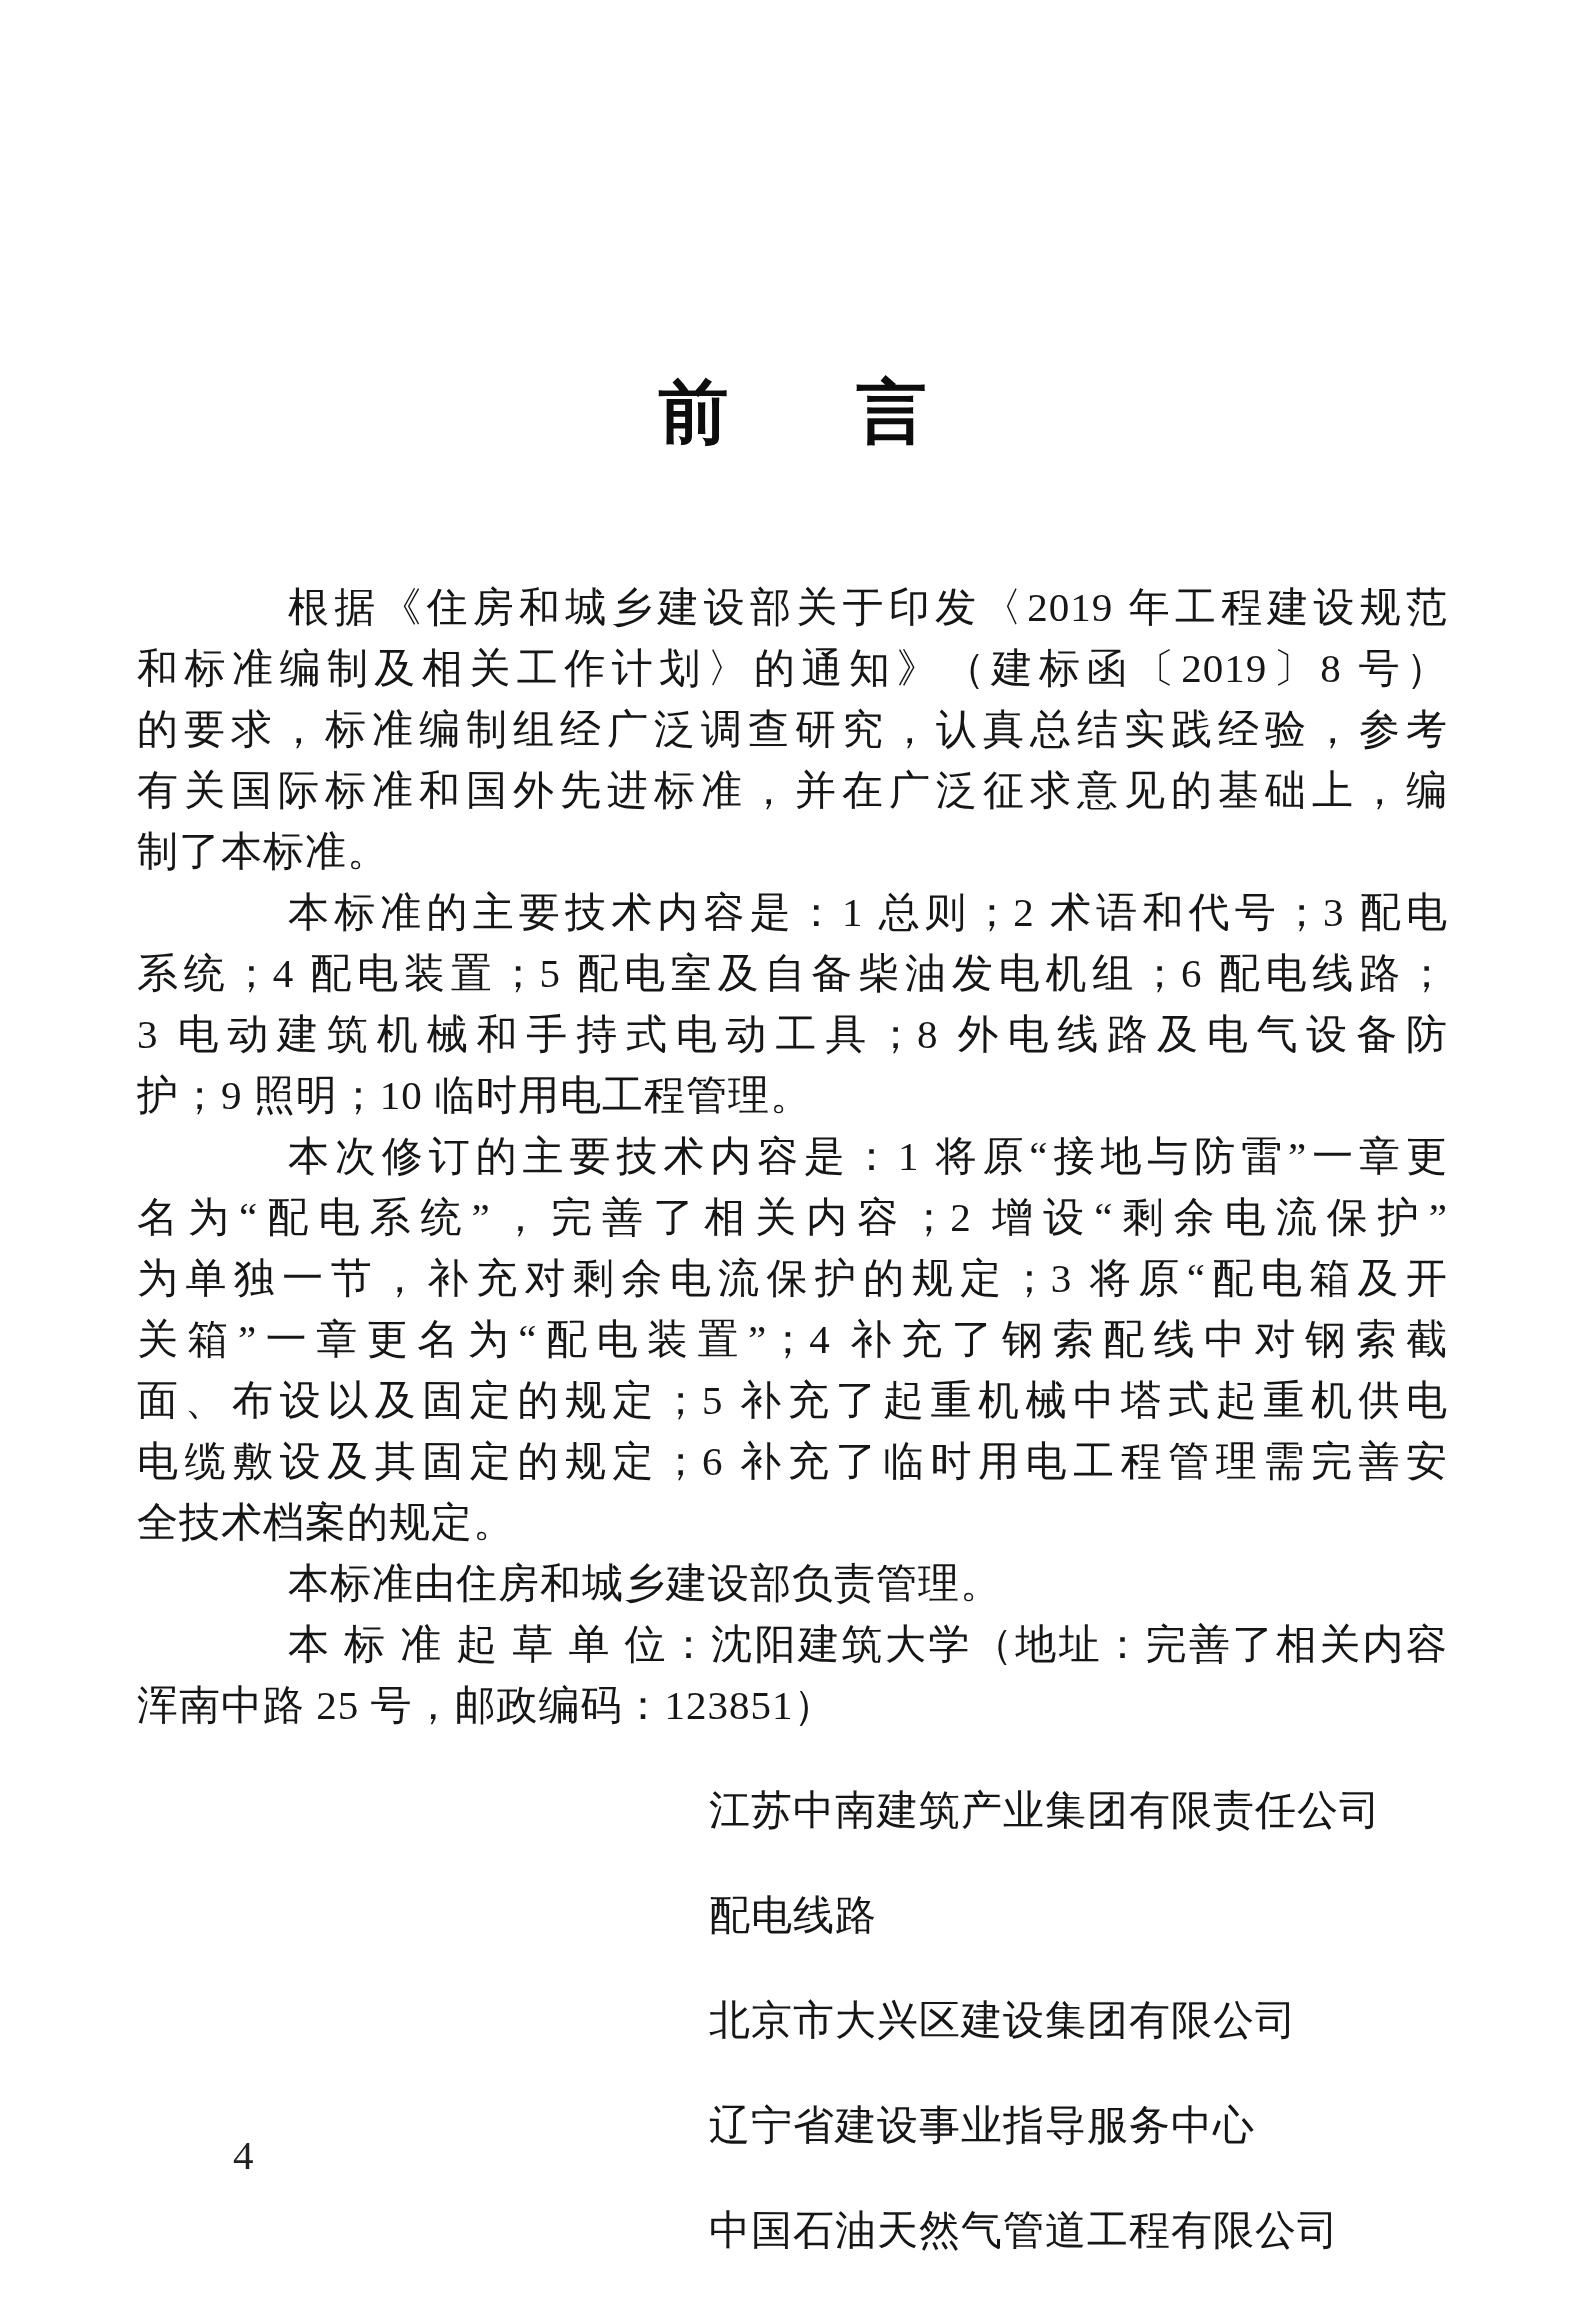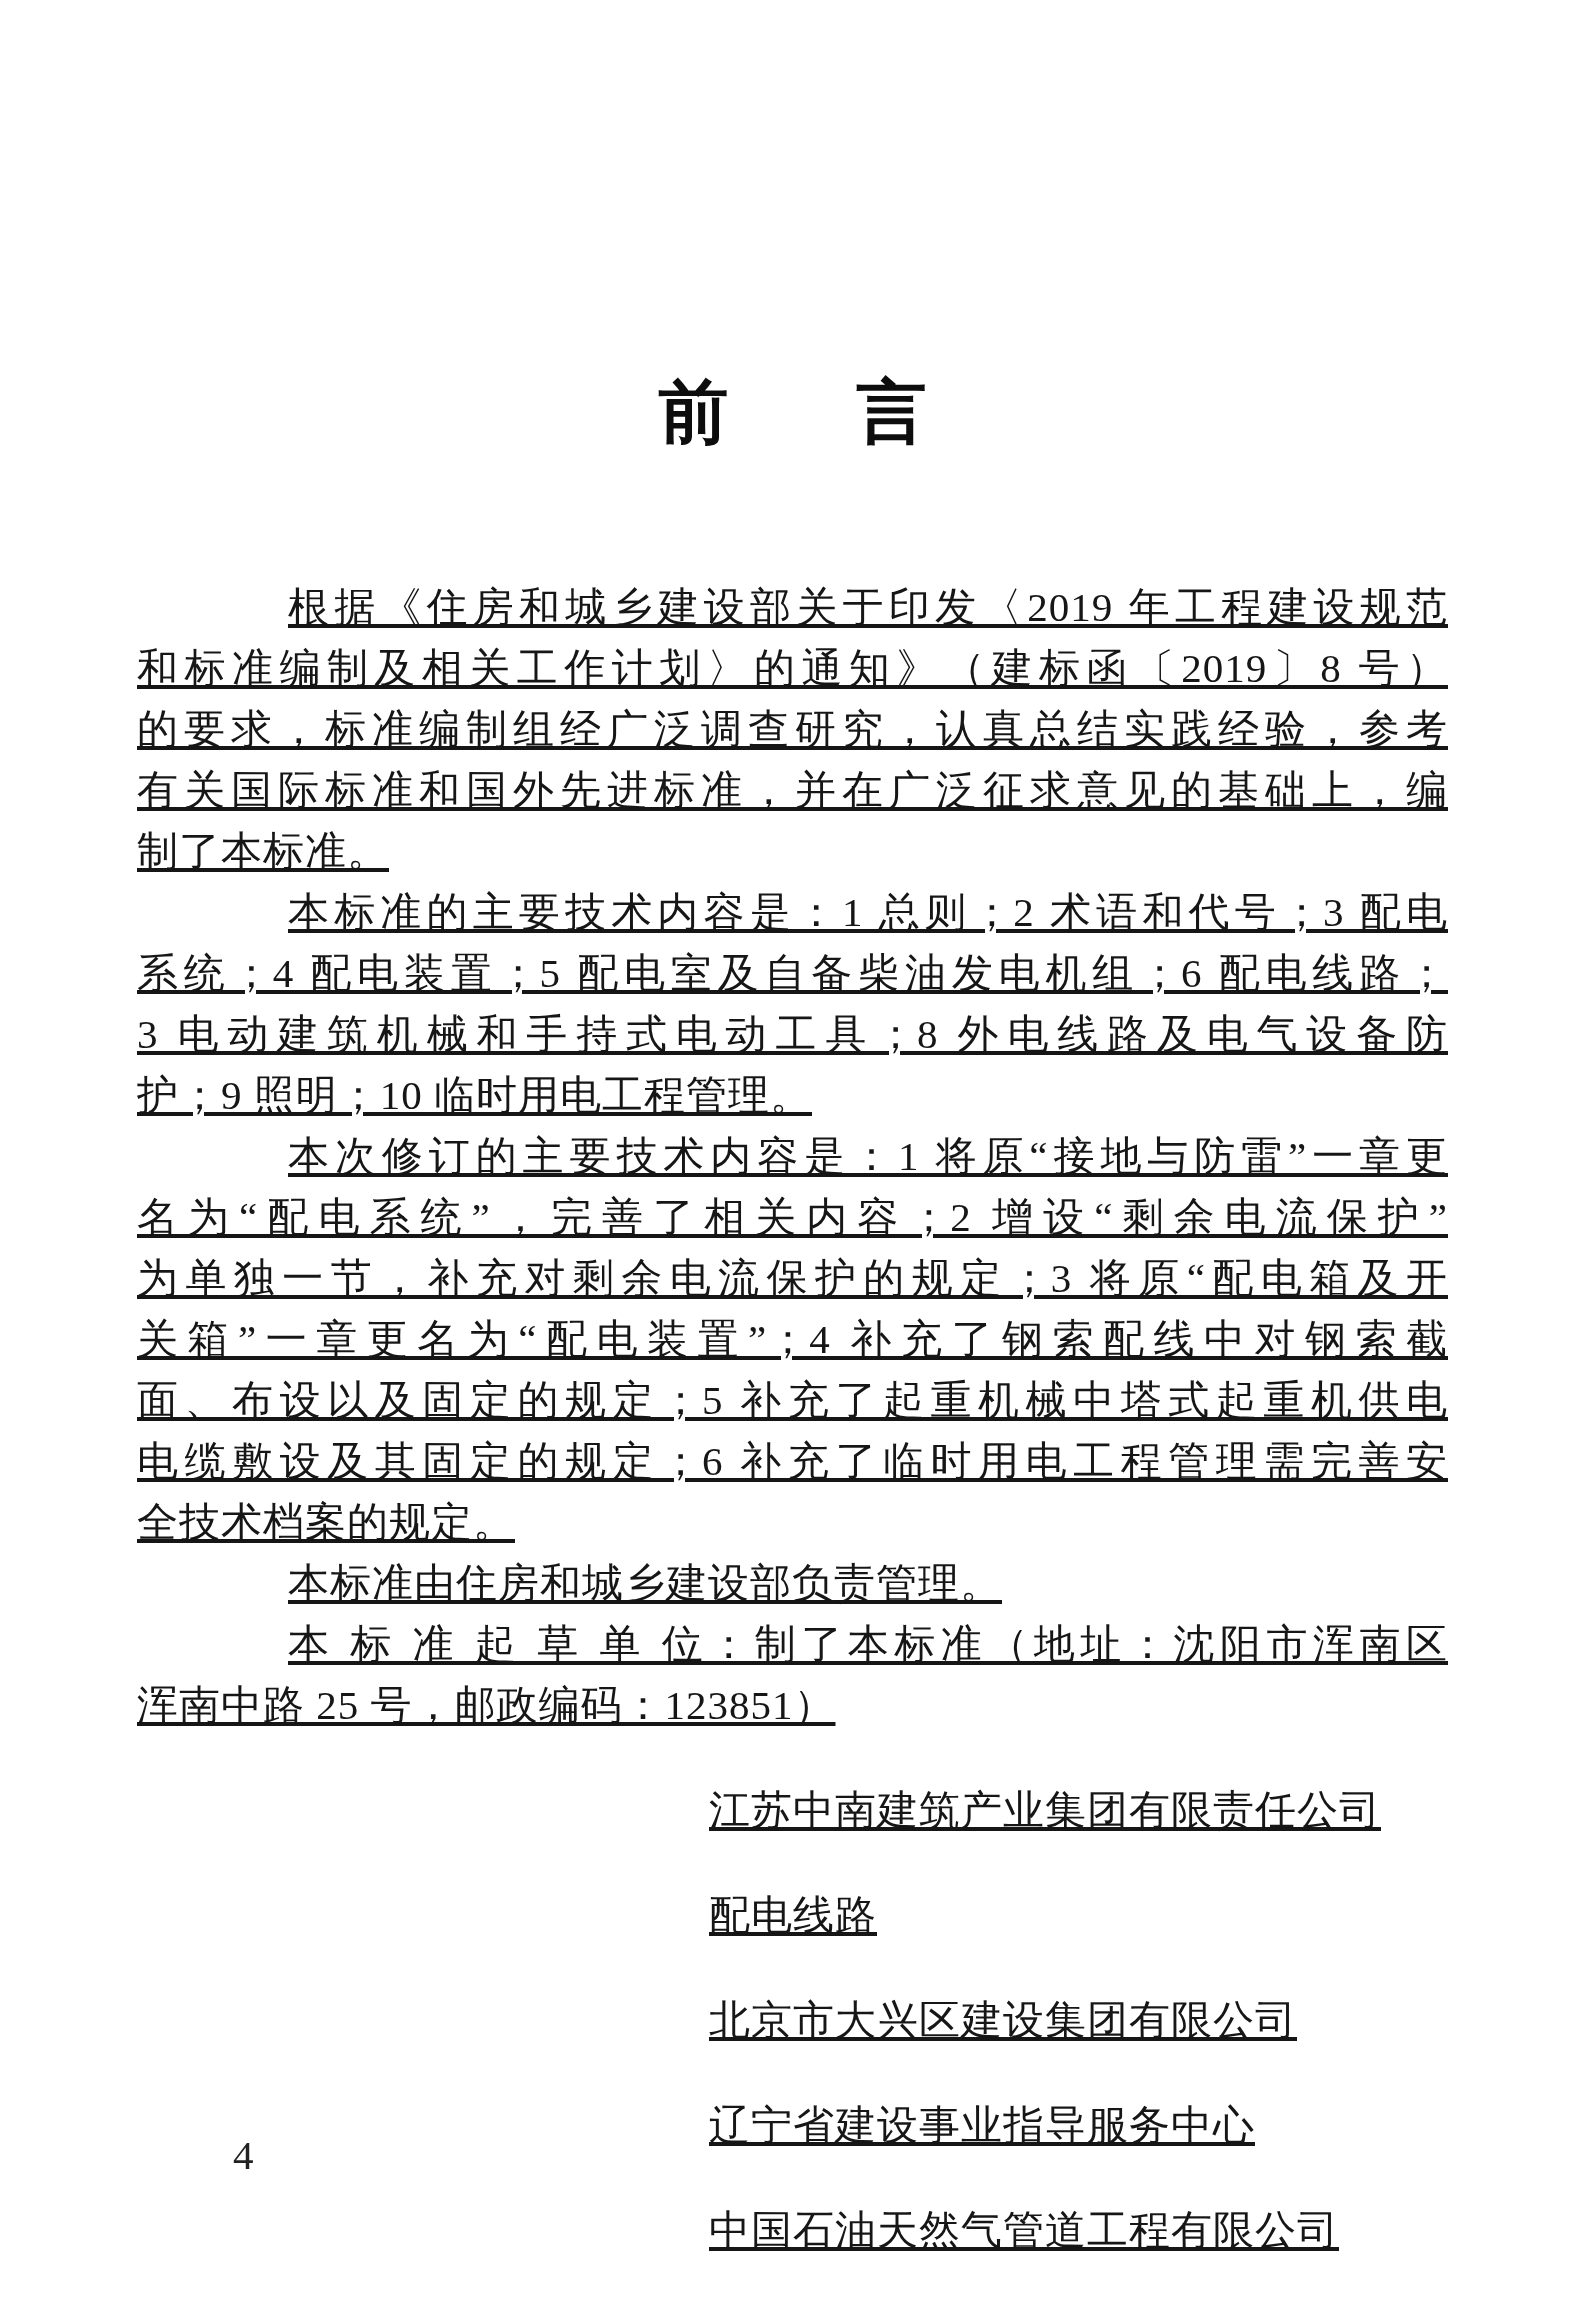--- a/index.html
+++ b/index.html
@@ -37,21 +37,20 @@
     left: 137px;
     width: 1311px;
   }
   .line {
     height: 61px;
     line-height: 61px;
     font-size: 41px;
     letter-spacing: 1px;
     white-space: pre;
     text-align: left;
-    text-decoration: underline;
   }
   .line.justify {
     white-space: normal;
     text-align: justify;
     text-align-last: justify;
   }
   .line.indent {
     text-indent: 151px;
   }
   .line.company {
@@ -88,21 +87,21 @@
       <div class="line justify">3 电动建筑机械和手持式电动工具；8 外电线路及电气设备防</div>
       <div class="line">护；9 照明；10 临时用电工程管理。</div>
       <div class="line indent justify">本次修订的主要技术内容是：1 将原“接地与防雷”一章更</div>
       <div class="line justify">名为“配电系统”，完善了相关内容；2 增设“剩余电流保护”</div>
       <div class="line justify">为单独一节，补充对剩余电流保护的规定；3 将原“配电箱及开</div>
       <div class="line justify">关箱”一章更名为“配电装置”；4 补充了钢索配线中对钢索截</div>
       <div class="line justify">面、布设以及固定的规定；5 补充了起重机械中塔式起重机供电</div>
       <div class="line justify">电缆敷设及其固定的规定；6 补充了临时用电工程管理需完善安</div>
       <div class="line">全技术档案的规定。</div>
       <div class="line indent">本标准由住房和城乡建设部负责管理。</div>
-      <div class="line indent justify">本 标 准 起 草 单 位：制了本标准（地址：沈阳市浑南区</div>
+      <div class="line indent justify">本 标 准 起 草 单 位：沈阳建筑大学（地址：完善了相关内容</div>
       <div class="line">浑南中路 25 号，邮政编码：123851）</div>
       <div class="line company">江苏中南建筑产业集团有限责任公司</div>
       <div class="line company">配电线路</div>
       <div class="line company">北京市大兴区建设集团有限公司</div>
       <div class="line company">辽宁省建设事业指导服务中心</div>
       <div class="line company">中国石油天然气管道工程有限公司</div>
       <div class="line company">中建三局第三建设工程有限责任公司</div>
     </div>
 
   <div class="page-number">4</div>

